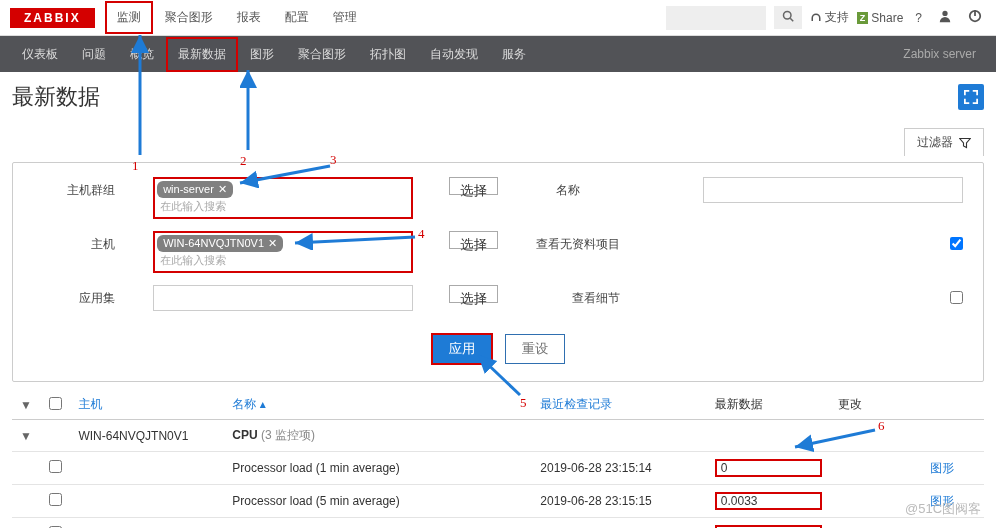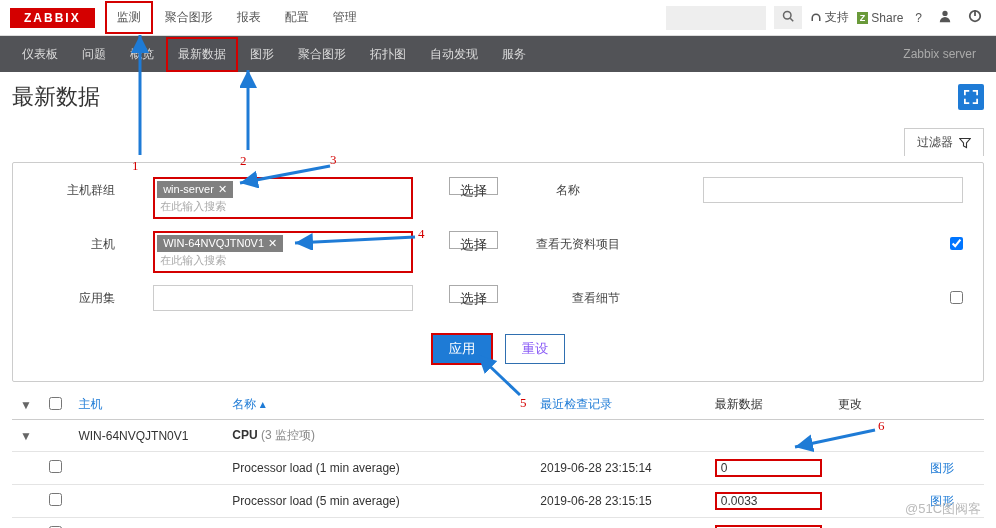--- a/index.html
+++ b/index.html
@@ -23,29 +23,29 @@
 .page-title { font-size: 22px; font-weight: normal; color: #333; }
 .expand-btn { margin-left: auto; background: #1e7bd6; color: #fff; width: 26px; height: 26px; display: flex; align-items: center; justify-content: center; border-radius: 2px; cursor: pointer; }
 .filter-bar { text-align: right; padding: 6px 12px; }
 .filter-tab { display: inline-flex; align-items: center; gap: 6px; border: 1px solid #ccc; border-bottom: none; padding: 5px 12px; background: #fff; color: #444; cursor: pointer; }
 .filter-body { border: 1px solid #ccc; margin: 0 12px; padding: 14px 20px 6px 20px; border-radius: 2px; position: relative; }
 .filter-row { display: flex; margin-bottom: 12px; }
 .filter-left, .filter-right { flex: 1; display: flex; align-items: flex-start; justify-content: space-between; }
 .flabel { width: 90px; text-align: right; padding-right: 8px; padding-top: 5px; color: #444; }
 .tagbox { border: 1px solid #ccc; width: 260px; min-height: 26px; padding: 2px; background: #fff; position: relative; }
 .tagbox.red { border: 2px solid #d40000; }
-.tag { display: inline-block; background: #808080; color: #fff; font-size: 11px; padding: 2px 6px; border-radius: 0; }
+.tag { display: inline-block; background: #808080; color: #fff; font-size: 11px; padding: 2px 6px; border-radius: 6px; }
 .tag .x { margin-left: 4px; cursor: pointer; }
 .placeholder { color: #aaa; font-size: 11px; padding: 1px 3px; display: block; }
 .select-btn { border: 1px solid #aaa; background: #fff; padding: 4px 10px; margin-left: 6px; cursor: pointer; color: #333; height: 18px; }
 .textinput { border: 1px solid #ccc; padding: 4px; width: 260px; height: 26px; }
 .chk { margin-left: 2px; margin-top: 6px; }
 .btn-row { text-align: center; padding: 10px 0; }
 .btn-primary { background: #1e7bd6; color: #fff; border: 2px solid #d40000; padding: 5px 16px; cursor: pointer; margin-right: 8px; }
-.btn-default { background: #fff; color: #8b5cf6; border: 1px solid #2f6fb0; padding: 5px 16px; cursor: pointer; }
+.btn-default { background: #fff; color: #737373; border: 1px solid #2f6fb0; padding: 5px 16px; cursor: pointer; }
 .data-table { width: calc(100% - 24px); margin: 8px 12px; border-collapse: collapse; }
 .data-table th { text-align: left; color: #1e7bd6; font-weight: normal; padding: 6px 8px; border-bottom: 1px solid #ccc; cursor: pointer; }
 .data-table th.plain { color: #333; }
 .data-table td { padding: 7px 8px; border-bottom: 1px solid #e4e4e4; vertical-align: middle; }
 .link { color: #1e7bd6; cursor: pointer; }
 .muted { color: #888; }
 .expander { cursor: pointer; color: #666; }
 .value-red-box { border: 2px solid #d40000; padding: 0 4px; display: block; }
 .annotation { position: absolute; color: #d40000; font-size: 13px; font-family: serif; pointer-events: none; }
 svg.arrow { position: absolute; pointer-events: none; }

